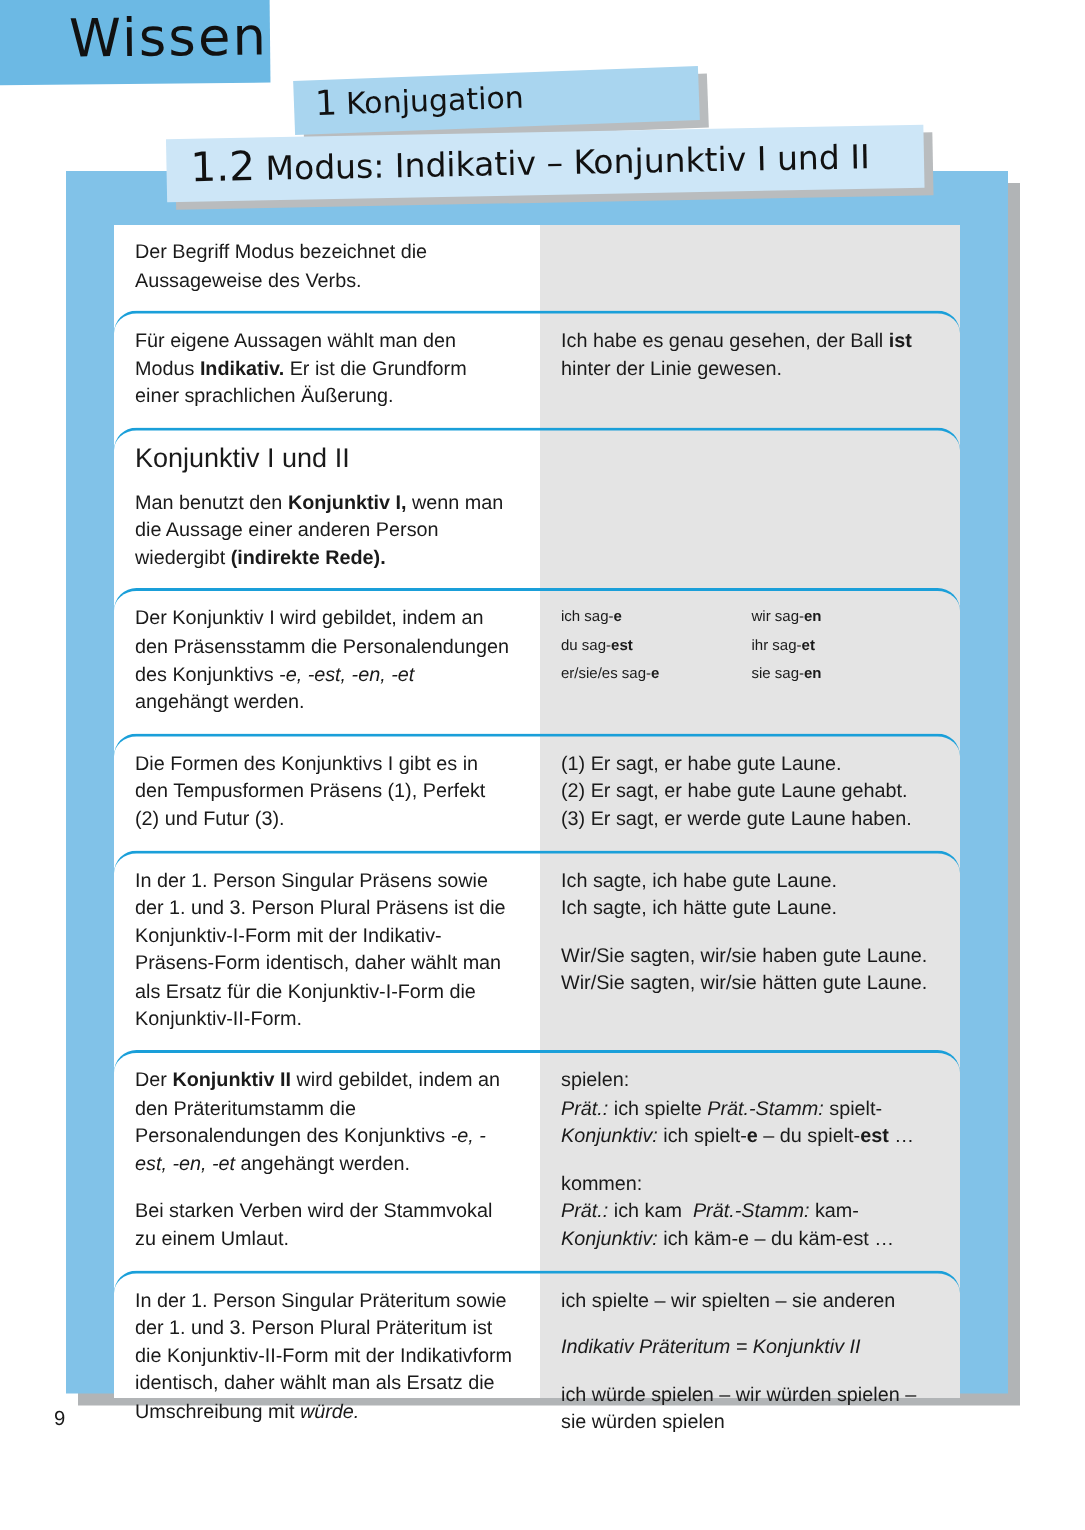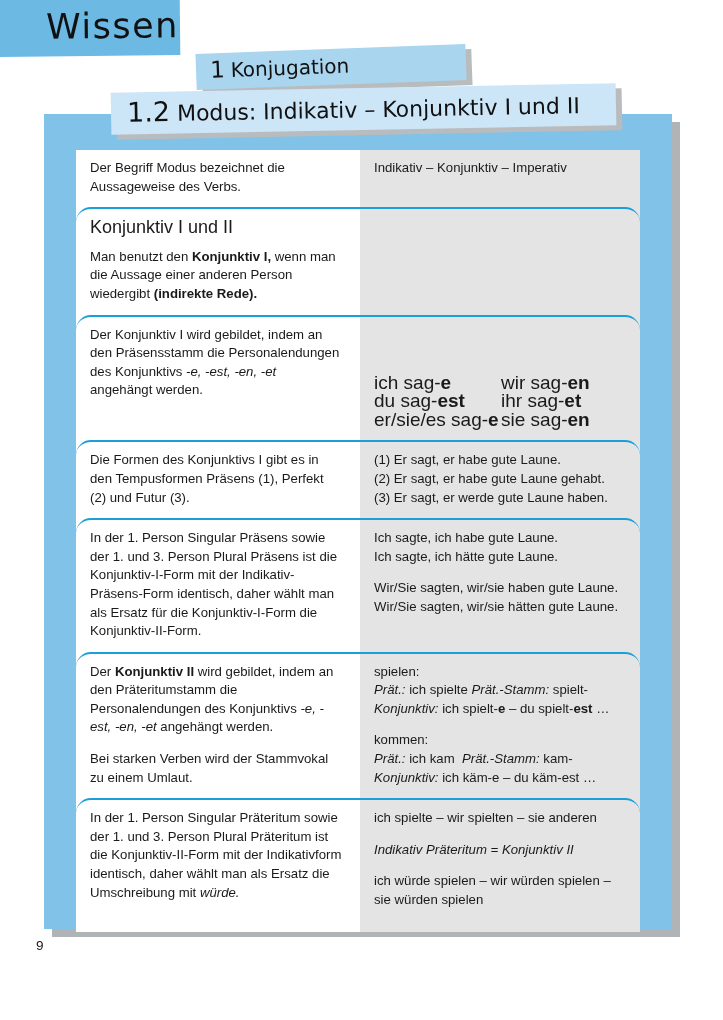--- a/index.html
+++ b/index.html
@@ -198,23 +198,22 @@
     line-height: 18.6px;
     font-weight: normal;
     margin: 0 0 11px 0;
   }
   b { font-weight: bold; }
   i { font-style: italic; }
 
   
   .conj {
     display: flex;
-    font-size: 19px;
+    font-size: 10px;
     line-height: 18.6px;
-    margin-top: 48px;
   }
   .conj-col {
     width: 50%;
   }
 
   
   .page-number {
     position: absolute;
     left: 36px;
     top: 938px;
@@ -248,22 +247,27 @@
 
 <div class="sheet">
   <div class="sheet-cols">
     <div class="col-gray-bg"></div>
   </div>
   <div class="rows" id="table-rows">
       <div class="row">
         <div class="cell-left">
           <p class="para">Der Begriff Modus bezeichnet die Aussageweise des Verbs.</p>
         </div>
-        <div class="cell-right">
-          <p class="para">Indikativ – Konjunktiv – Imperativ</p>
+      </div>
+      <div class="row">
+        <div class="cell-left">
+          <p class="para">Für eigene Aussagen wählt man den Modus <b>Indikativ.</b> Er ist die Grundform einer sprachlichen Äußerung.</p>
+        </div>
+        <div class="cell-right">
+          <p class="para">Ich habe es genau gesehen, der Ball <b>ist</b> hinter der Linie gewesen.</p>
         </div>
       </div>
       <div class="row">
         <div class="cell-left">
           <div class="subhead">Konjunktiv I und II</div>
           <p class="para">Man benutzt den <b>Konjunktiv I,</b> wenn man die Aussage einer anderen Person wiedergibt <b>(indirekte Rede).</b></p>
         </div>
       </div>
       <div class="row">
         <div class="cell-left">

